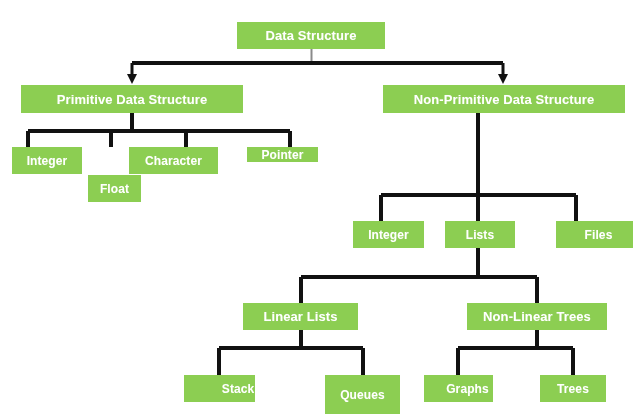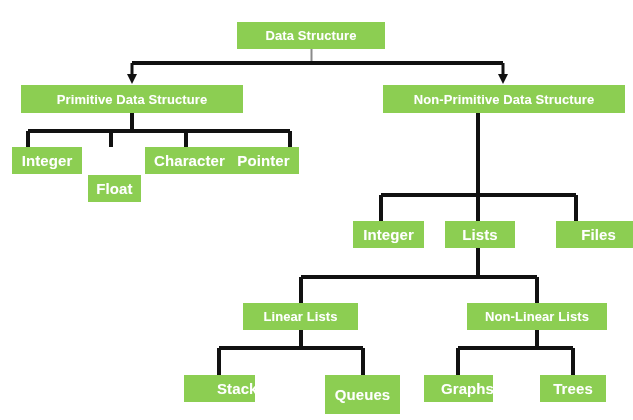--- a/index.html
+++ b/index.html
@@ -28,21 +28,21 @@
     letter-spacing: 0.1px;
     display: flex;
     align-items: center;
     justify-content: center;
     box-sizing: border-box;
     white-space: nowrap;
     text-shadow: 0 0 1px rgba(255,255,255,0.25);
     line-height: 1;
     z-index: 2;
   }
-  .node.small { font-size: 15px; }
+  .node.small { font-size: 12px; }
   .connectors {
     position: absolute;
     left: 0;
     top: 0;
     width: 633px;
     height: 420px;
     z-index: 1;
     pointer-events: none;
   }
 </style>
@@ -92,28 +92,28 @@
   </svg>
 
   <div class="node" style="left:237px; top:22px; width:148px; height:27px;">Data Structure</div>
 
   <div class="node" style="left:21px; top:85px; width:222px; height:28px;">Primitive Data Structure</div>
 
   <div class="node" style="left:383px; top:85px; width:242px; height:28px;">Non-Primitive Data Structure</div>
 
   <div class="node small" style="left:12px; top:147px; width:70px; height:27px;">Integer</div>
   <div class="node small" style="left:88px; top:147px; width:53px; height:27px;margin-top:28px;">Float</div>
-  <div class="node small" style="left:145px; top:147px; width:89px; height:27px;">Character</div>
-  <div class="node small" style="left:228px; top:147px; width:71px; height:27px;">Pointer</div>
+  <div class="node small" style="left:129px; top:147px; width:89px; height:27px;">Character</div>
+  <div class="node small" style="left:247px; top:147px; width:71px; height:15px;">Pointer</div>
 
   <div class="node small" style="left:353px; top:221px; width:71px; height:27px;">Integer</div>
   <div class="node small" style="left:445px; top:221px; width:70px; height:27px;">Lists</div>
   <div class="node small" style="left:556px; top:221px; width:85px; height:27px;">Files</div>
 
   <div class="node" style="left:243px; top:303px; width:115px; height:27px;">Linear Lists</div>
-  <div class="node" style="left:467px; top:303px; width:140px; height:27px;">Non-Linear Lists</div>
+  <div class="node" style="left:467px; top:303px; width:140px; height:27px;">Non-Linear Trees</div>
 
   <div class="node small" style="left:184px; top:375px; width:71px; height:27px;padding-left:44px;">Stacks</div>
   <div class="node small" style="left:325px; top:375px; width:75px; height:39px;">Queues</div>
   <div class="node small" style="left:424px; top:375px; width:69px; height:27px;padding-left:18px;">Graphs</div>
   <div class="node small" style="left:540px; top:375px; width:66px; height:27px;">Trees</div>
 
 </div>
 
 </body></html>

